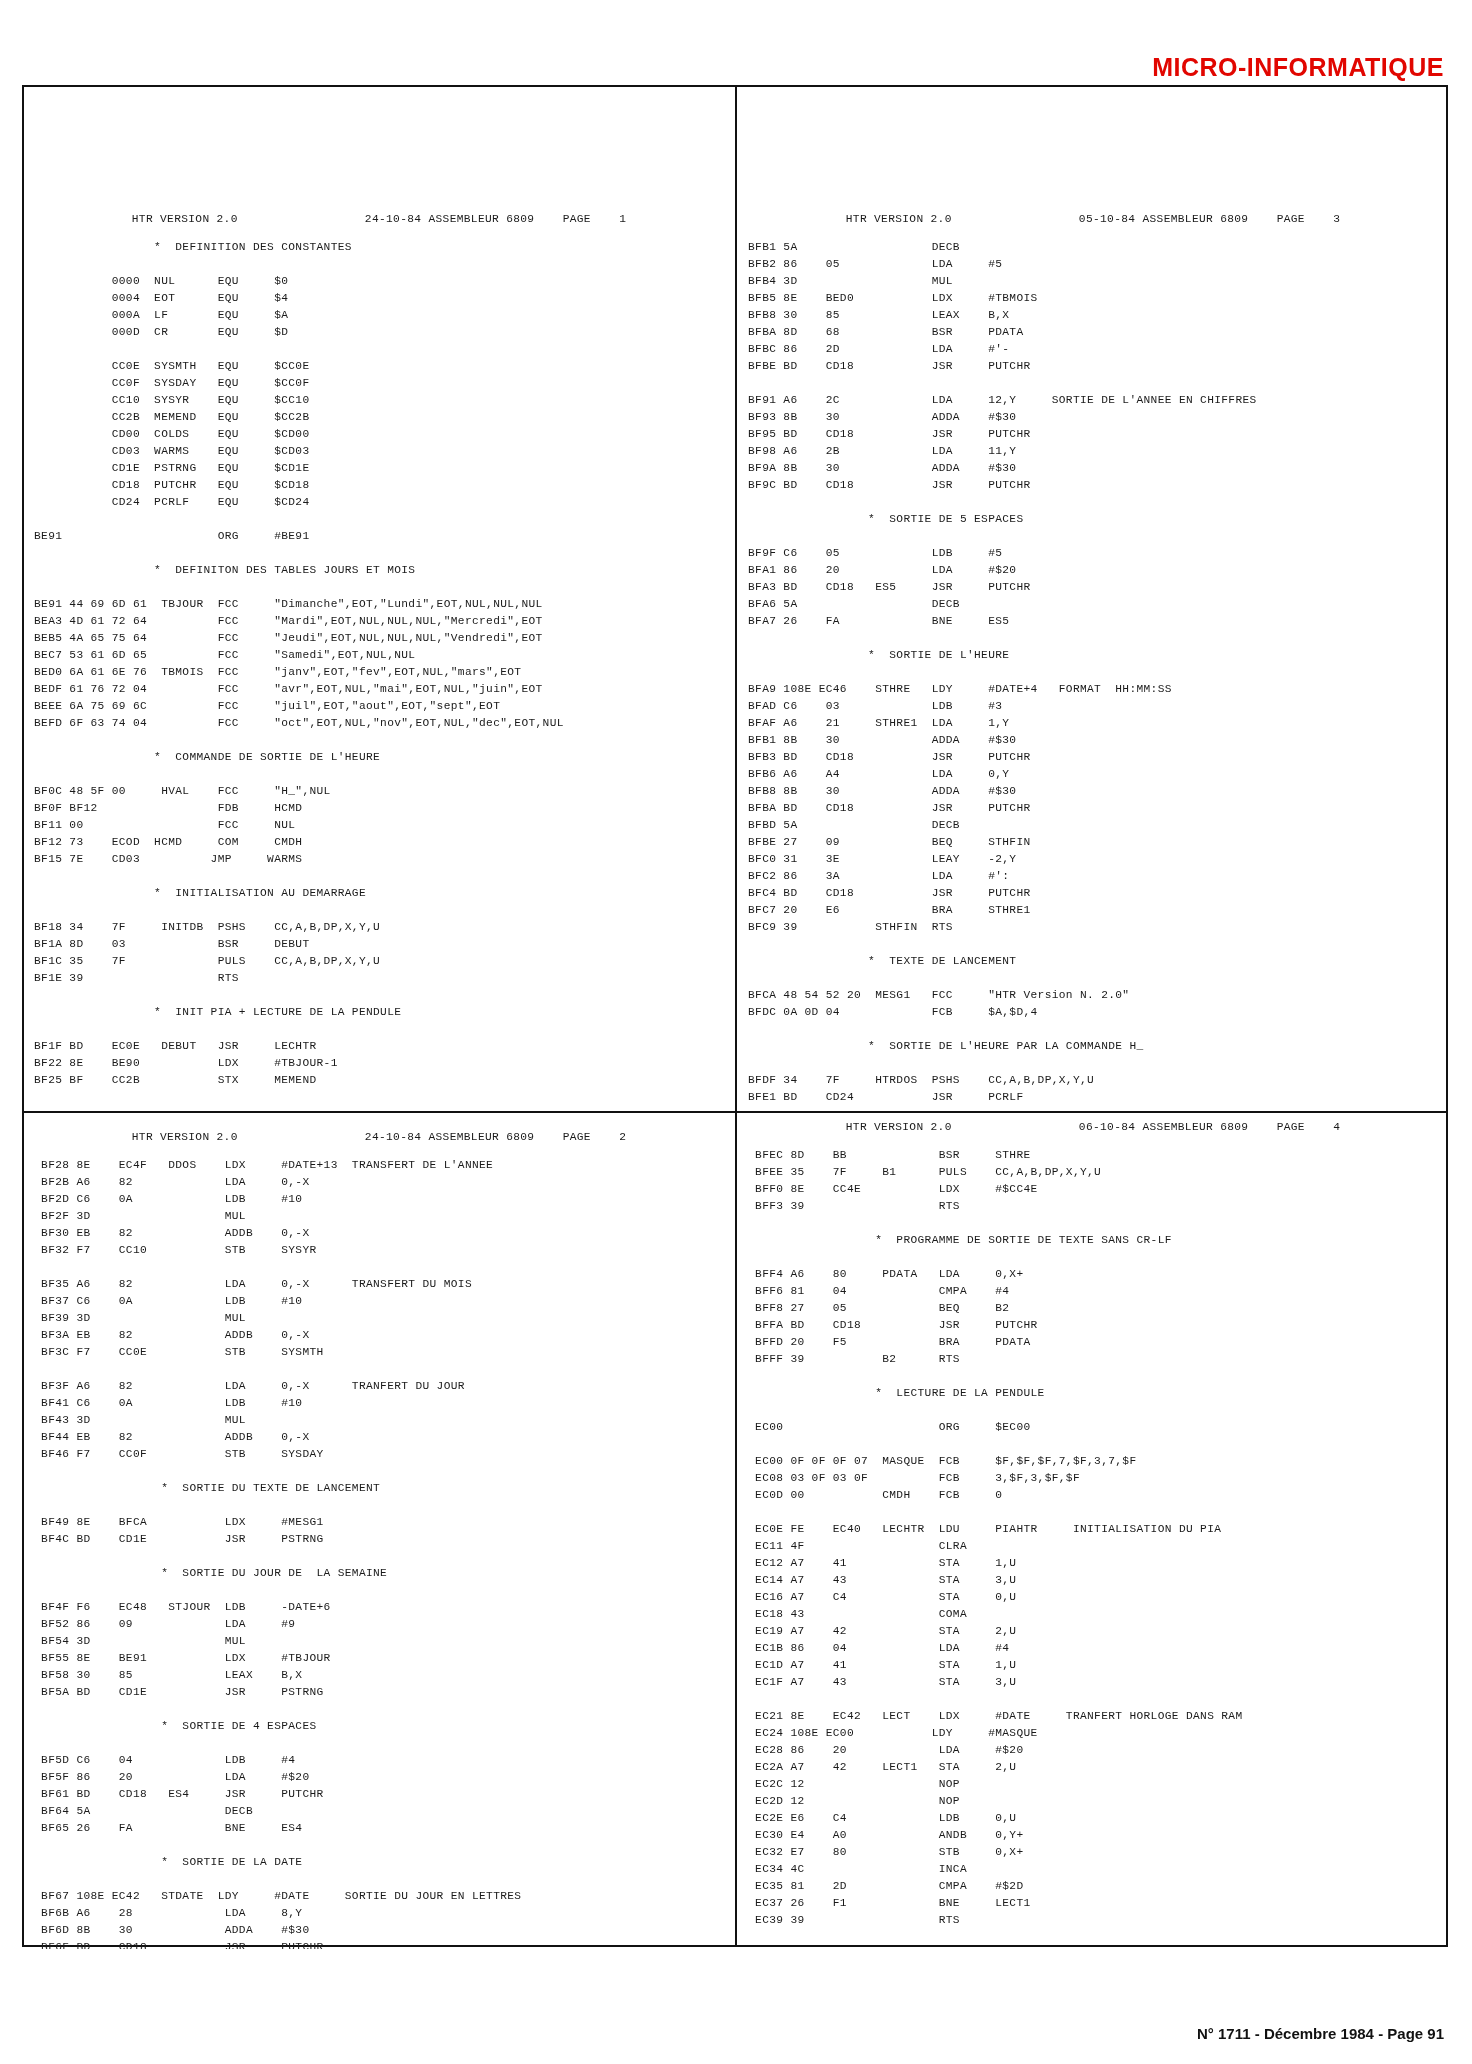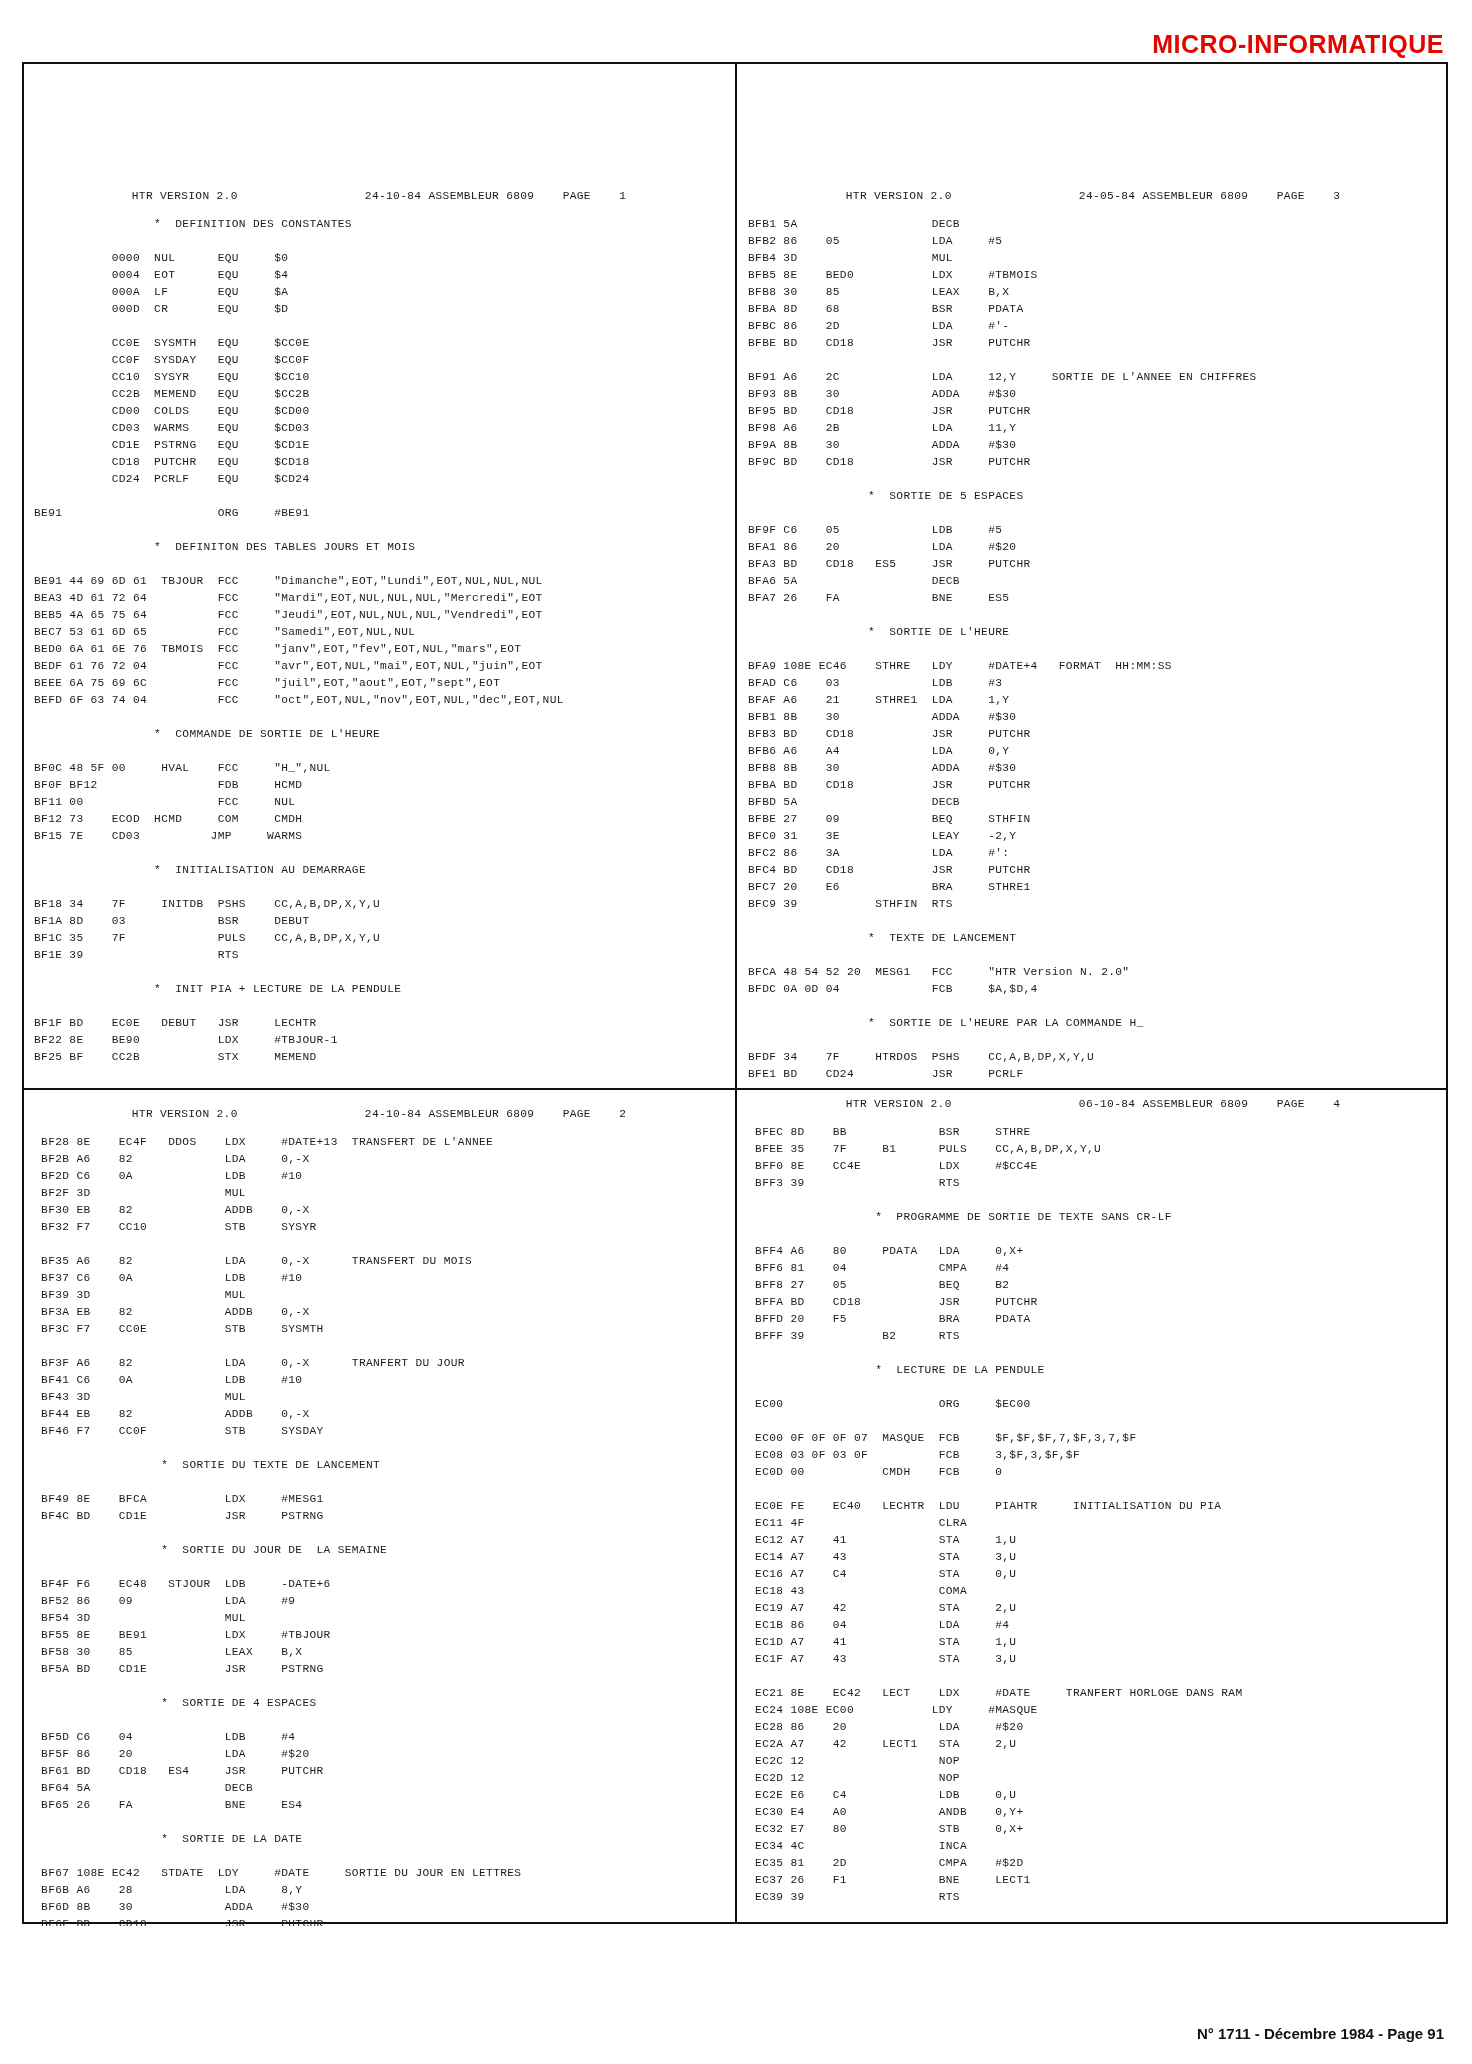--- a/index.html
+++ b/index.html
@@ -6,20 +6,21 @@
   body{
     width:1472px;height:2064px;
     font-family:"Liberation Mono","DejaVu Sans Mono",monospace;
     color:#111;
     position:relative;
     overflow:hidden;
   }
   .page{
     position:absolute;inset:0;
     padding:1px;
+    margin-top:23px;
   }
   .masthead{
     position:absolute;
     top:30px;right:28px;
     font-family:"Liberation Sans","DejaVu Sans",sans-serif;
     font-weight:bold;
     font-size:25px;
     letter-spacing:0.5px;
     color:#e10600;
   }
@@ -143,21 +144,21 @@
                  *  INIT PIA + LECTURE DE LA PENDULE
 
 BF1F BD    EC0E   DEBUT   JSR     LECHTR
 BF22 8E    BE90           LDX     #TBJOUR-1
 BF25 BF    CC2B           STX     MEMEND
 
                  *  TRANSFERT DE LA DATE DANS LE DOS</div>
   </div>
 
   <div class="quad q2">
-    <div class="hdr">HTR VERSION 2.0                  24-05-84 ASSEMBLEUR 6809    PAGE    3</div>
+    <div class="hdr">HTR VERSION 2.0                  05-10-84 ASSEMBLEUR 6809    PAGE    3</div>
     <div class="listing">BFB1 5A                   DECB
 BFB2 86    05             LDA     #5
 BFB4 3D                   MUL
 BFB5 8E    BED0           LDX     #TBMOIS
 BFB8 30    85             LEAX    B,X
 BFBA 8D    68             BSR     PDATA
 BFBC 86    2D             LDA     #'-
 BFBE BD    CD18           JSR     PUTCHR
 
 BF91 A6    2C             LDA     12,Y     SORTIE DE L'ANNEE EN CHIFFRES

